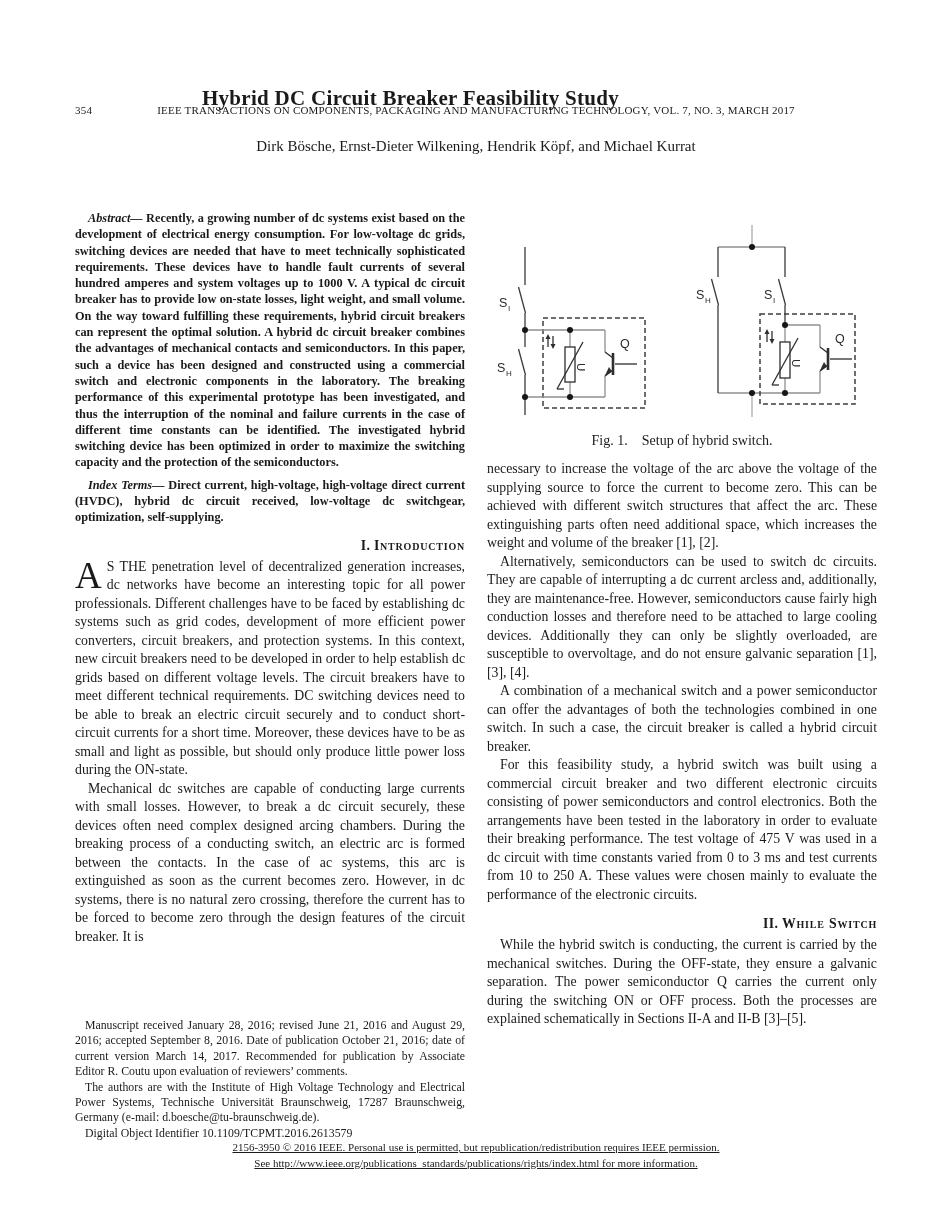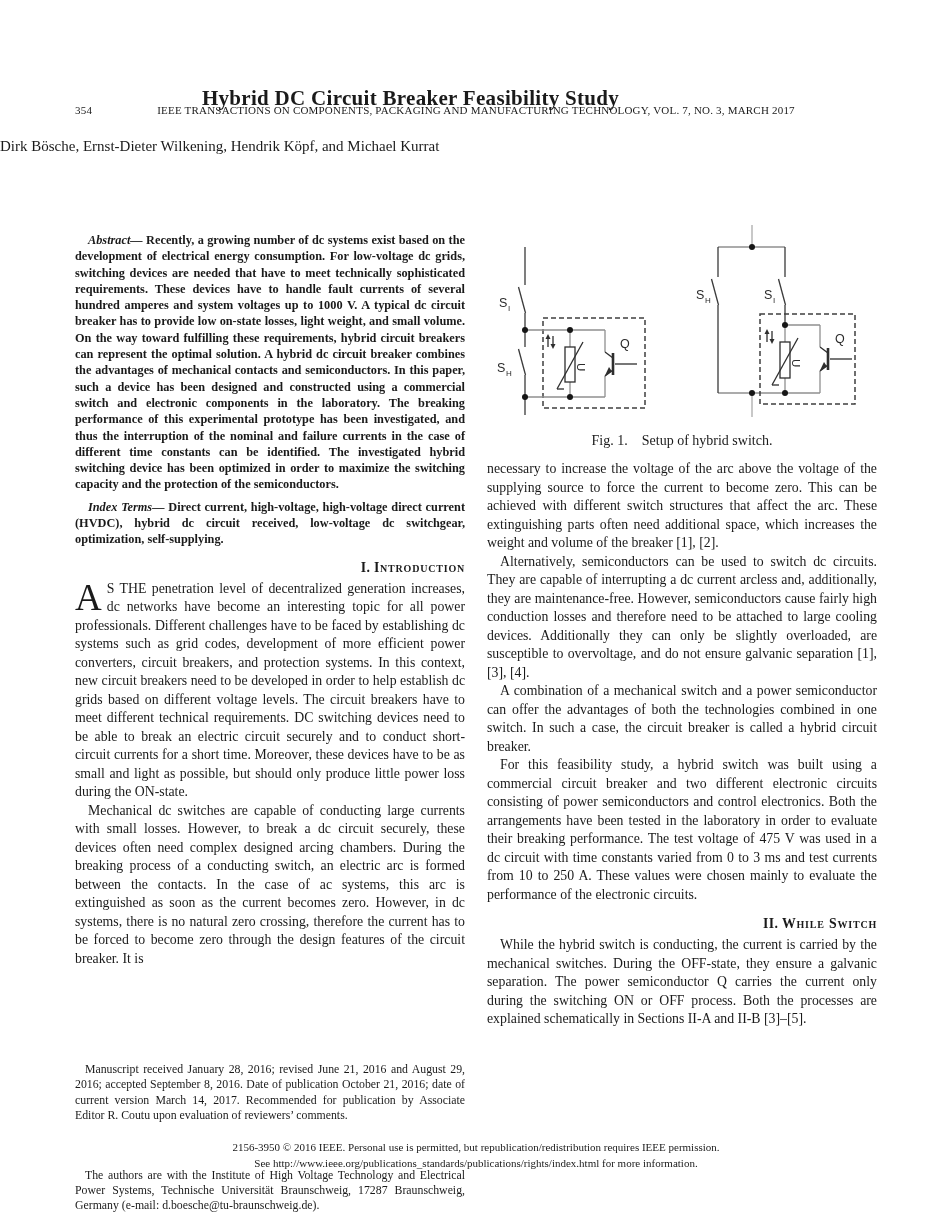--- a/index.html
+++ b/index.html
@@ -7,59 +7,59 @@
   body { position:relative; font-family:"Liberation Serif", serif; color:#1a1a1a;
          -webkit-font-smoothing:antialiased; overflow:hidden; }
 
   .running-head { position:absolute; top:68px; left:75px; right:75px; height:16px;
                   font-size:11px; letter-spacing:0.2px;margin-top:36px; }
   .page-num { position:absolute; left:0; top:0; }
   .journal-line { text-align:center; }
 
   .title { position:absolute; top:86px; left:0; width:790px; text-align:center;
            font-size:21px; letter-spacing:0.3px;padding-left:31px; }
-  .authors { position:absolute; top:138px; left:0; width:952px; 
+  .authors { position:absolute; top:138px; left:0; width:952px; text-align:center;
              font-size:15px; }
 
   .col { position:absolute; width:390px; text-align:justify; }
-  .col-left  { left:75px;  top:232px; }
+  .col-left  { left:75px;  top:210px; }
   .col-right { left:487px; top:212px; }
 
   .abstract, .index-terms { font-size:12.3px; line-height:16.3px; font-weight:bold;
                             text-indent:13px; }
   .index-terms { margin-top:6px; }
   .lead-label { font-style:italic; }
 
   .sec-heading { text-align:right; font-size:13.8px; margin:12px 0 4px;
                  text-indent:0; letter-spacing:0.3px; }
   .sec-heading .sc { font-variant:small-caps; letter-spacing:0.8px; }
 
   .body-text p { font-size:13.8px; line-height:18.5px; text-indent:13px; }
   .body-text p.noindent { text-indent:0; }
 
   .dropcap { float:left; font-size:37px; line-height:31px; padding:2px 5px 0 0;
              font-weight:normal; }
 
   .footnotes { position:absolute; left:75px; top:1018px; width:390px;
                font-size:11.8px; line-height:15.4px; text-align:justify; }
-  .footnotes p { text-indent:10px;margin-top:44px; }
+  .footnotes p { text-indent:10px; }
 
   .figure-block { margin-bottom:10px; }
   .fig-caption { font-size:14px; text-align:center; text-indent:0; margin:4px 0 12px;
                  line-height:14px; }
   .cap-gap { display:inline-block; width:14px; }
 
   .figure-svg { display:block; }
   .figure-svg text { font-family:"Liberation Sans", sans-serif; font-size:12.5px;
                      fill:#2b2b2b; }
   .figure-svg text.sub { font-size:8px; }
   .figure-svg text.rot { font-size:11.5px; }
 
   .footer { position:absolute; top:1140px; left:0; width:952px; text-align:center;
-            font-size:11px; line-height:15.5px; }
+            font-size:11px; line-height:15.5px;text-decoration:underline; }
 </style>
 </head>
 <body>
 
 <div class="running-head">
   <span class="page-num">354</span>
   <div class="journal-line">IEEE TRANSACTIONS ON COMPONENTS, PACKAGING AND MANUFACTURING TECHNOLOGY, VOL. 7, NO. 3, MARCH 2017</div>
 </div>
 
 <h1 class="title">Hybrid DC Circuit Breaker Feasibility Study</h1>

